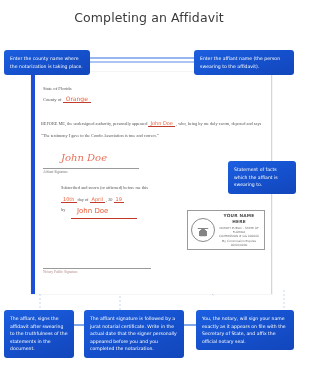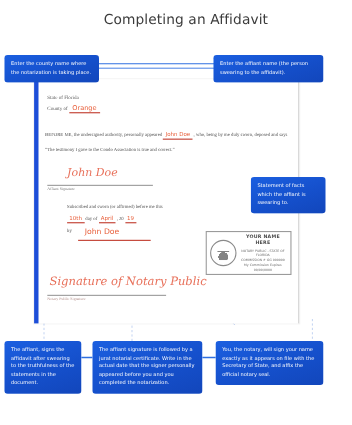--- a/index.html
+++ b/index.html
@@ -21,21 +21,20 @@
   .title {
     position: absolute;
     top: 10px;
     left: 0;
     width: 298px;
     text-align: center;
     font-size: 12.5px;
     color: #3b3b3b;
     font-family: "DejaVu Sans", sans-serif;
     letter-spacing: 0.1px;
-    padding-left: 20px;
   }
   
   .doc {
     position: absolute;
     left: 31px;
     top: 72px;
     width: 236px;
     height: 222px;
     background: #ffffff;
     border-left: 4px solid #1d4ed8;
@@ -230,21 +229,20 @@
         <span>day of</span>
         <span class="fill-sm">April</span>
         <span>, 20</span>
         <span class="fill-sm">19</span>
       </div>
 
       <div class="doc-line" style="left:26px;top:135px;font-size:4.3px;">by</div>
       <div class="sig-script notary-name">John Doe</div>
       <div class="sig-rule notary-name-rule"></div>
 
-      <div class="sig-script notary-script">Signature of Notary Public</div>
       <div class="sig-rule notary-rule"></div>
       <div class="notary-label">Notary Public Signature</div>
 
       <div class="seal">
         <div class="seal-emblem"></div>
         <div class="seal-text">
           <div class="seal-name">YOUR NAME HERE</div>
           <div class="seal-sub">NOTARY PUBLIC - STATE OF FLORIDA</div>
           <div class="seal-sub">COMMISSION # GG 000000</div>
           <div class="seal-sub">My Commission Expires 00/00/0000</div>

